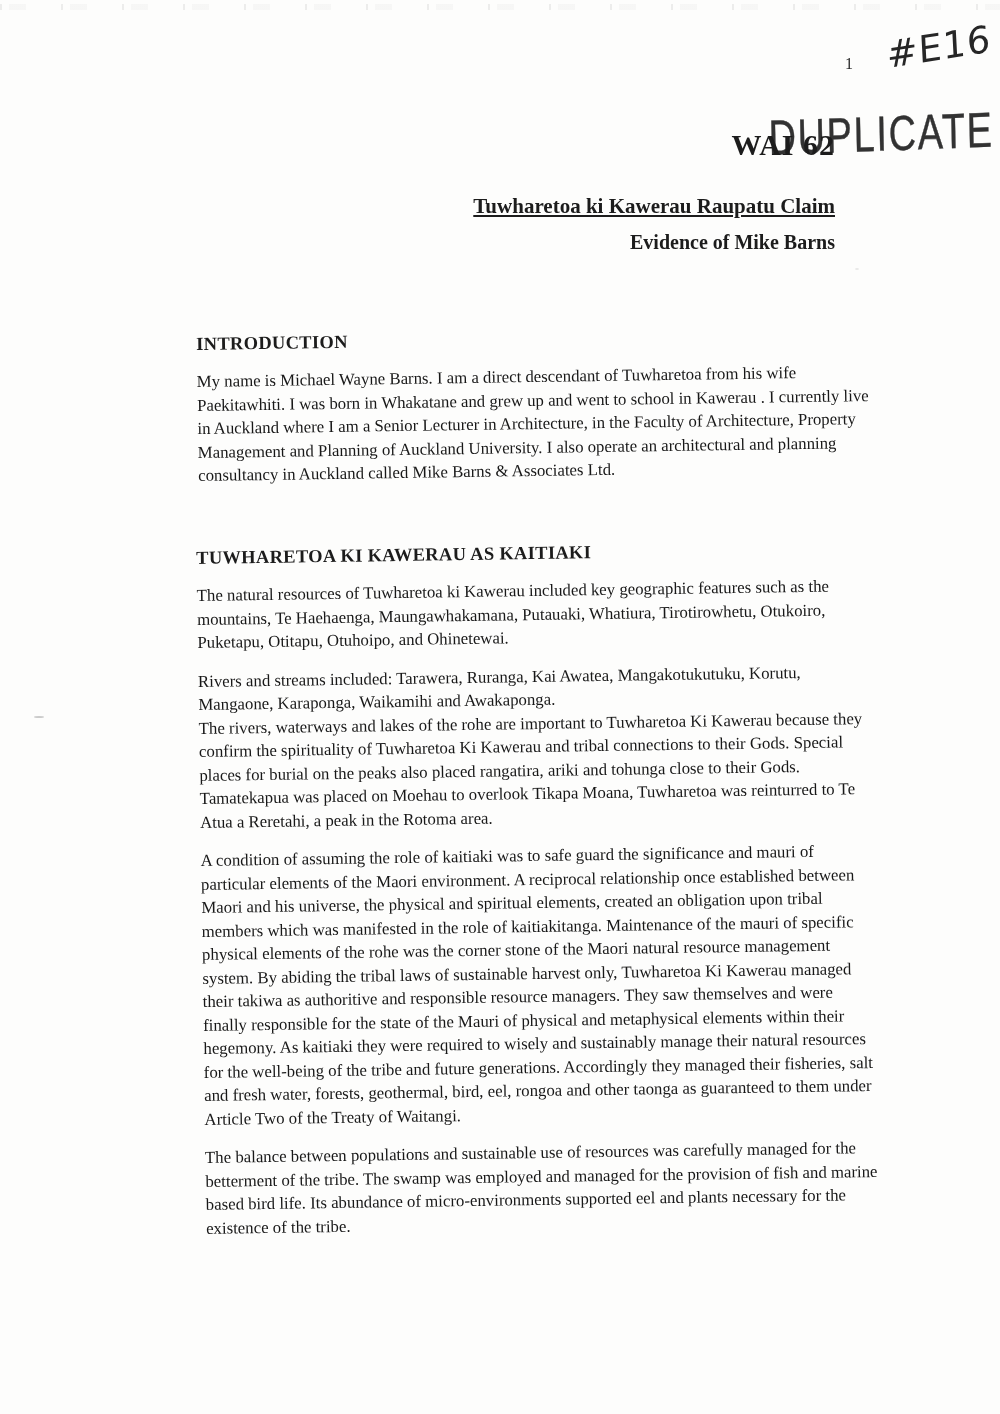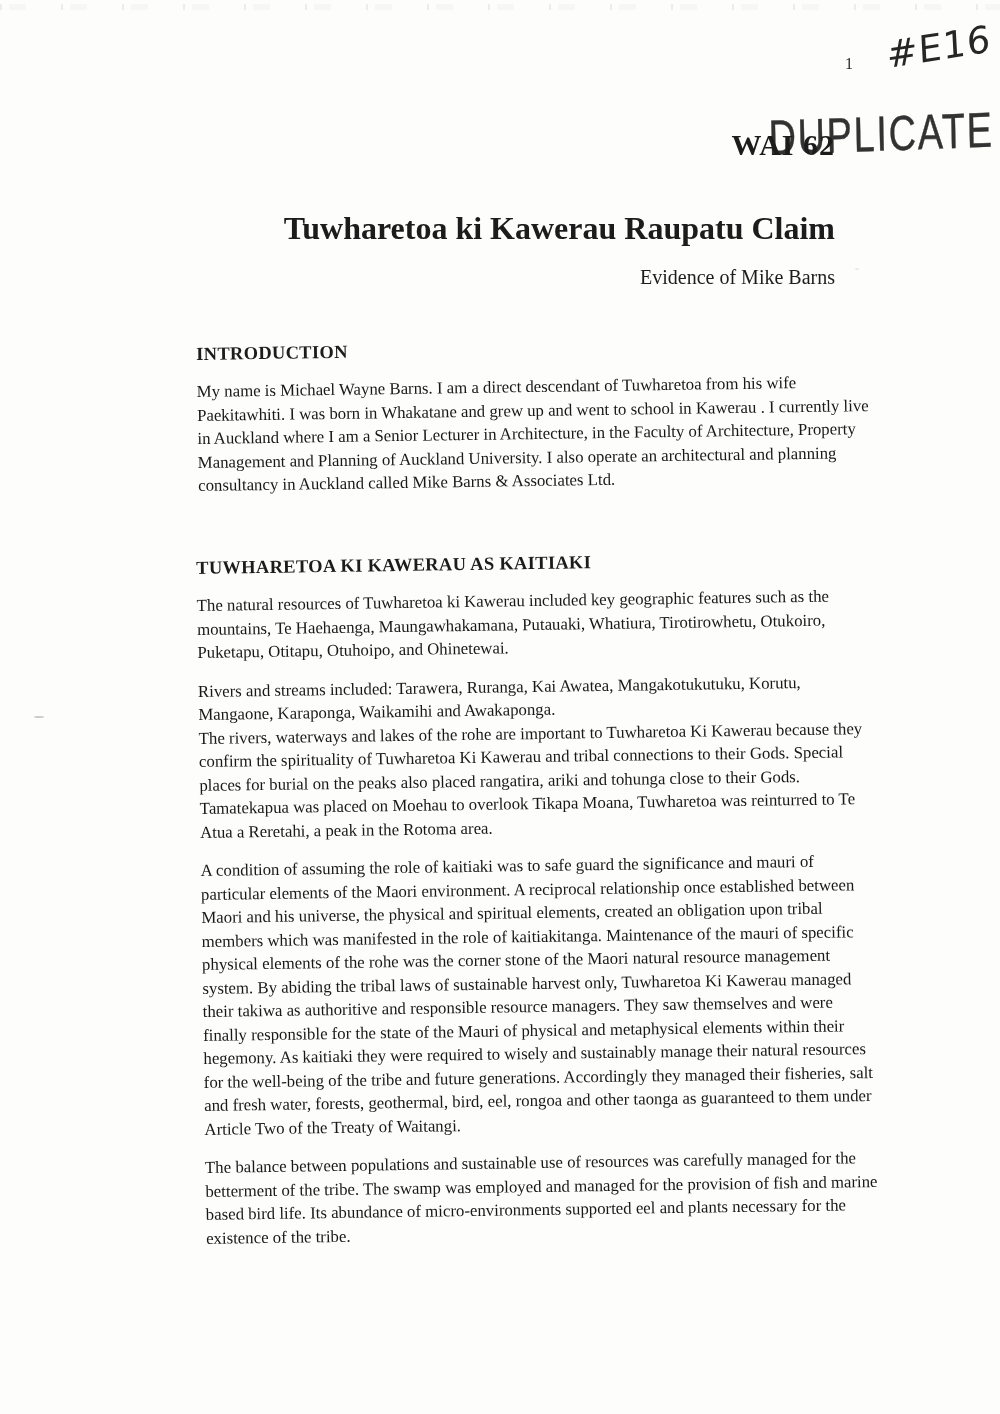--- a/index.html
+++ b/index.html
@@ -70,32 +70,33 @@
     left: 155px;
     width: 680px;
     text-align: right;
   }
   .case-number {
     font-size: 30px;
     font-weight: bold;
     letter-spacing: 1px;
   }
   .doc-title {
-    margin-top: 48px;
-    font-size: 32px;
+    margin-top: 32px;
+    font-size: 21px;
     font-weight: bold;
+    text-decoration: underline;
   }
   .doc-subtitle {
-    margin-top: 19px;
+    margin-top: 12px;
     font-size: 20px;
-    font-weight: normal;
+    font-weight: bold;
   }
   .content {
     position: absolute;
-    top: 344px;
+    top: 334px;
     left: 196px;
     width: 676px;
   }
   .section {
     transform: rotate(-0.85deg);
     transform-origin: left top;
   }
   .section + .section {
     margin-top: 60px;
   }

